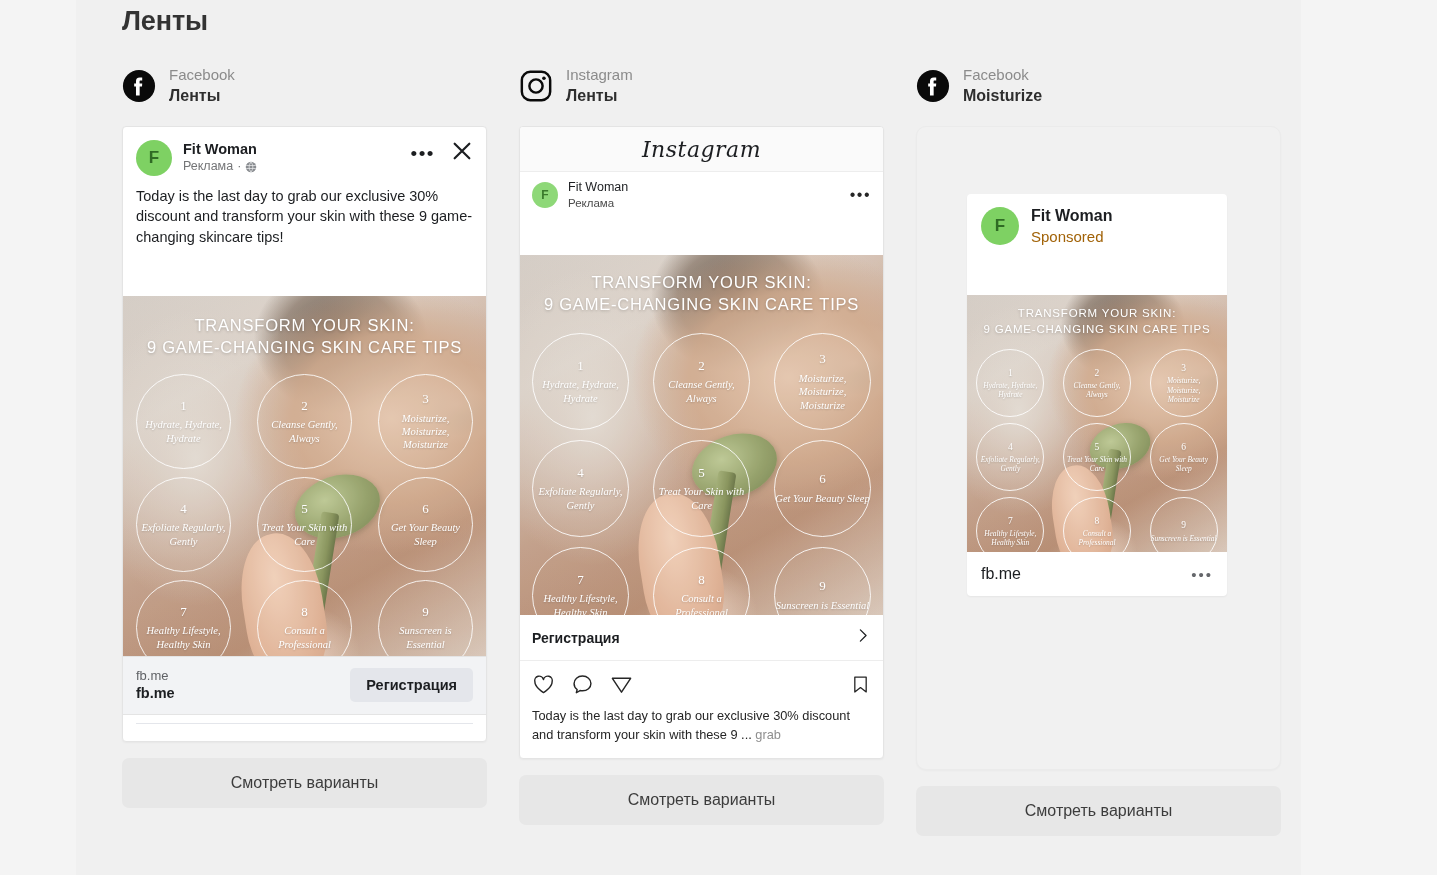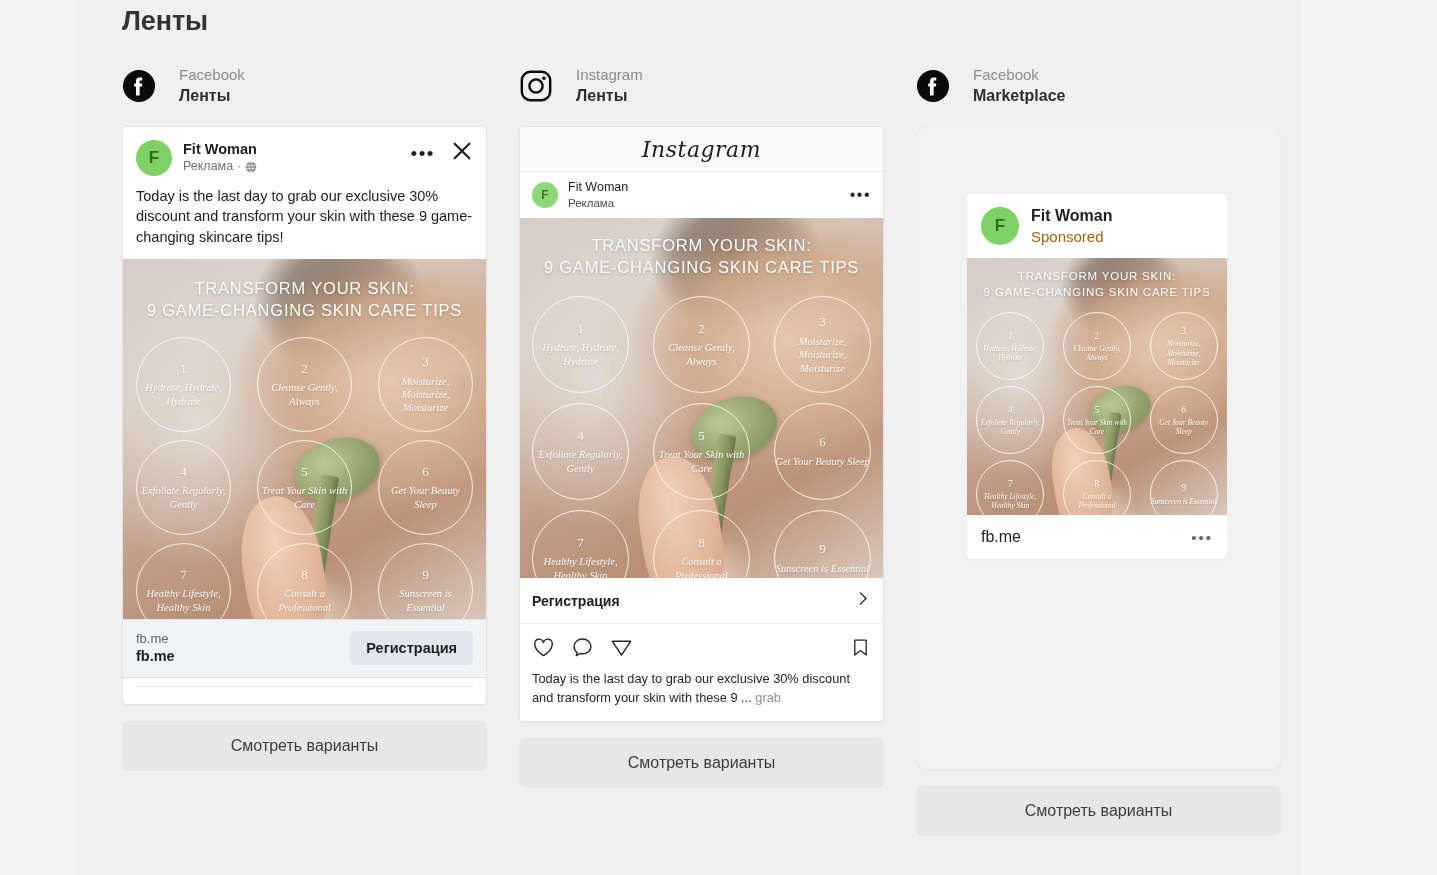--- a/index.html
+++ b/index.html
@@ -24,29 +24,29 @@
     letter-spacing:-0.1px;
   }
 
   .columns { position:absolute; left:46px; top:60px; width:1180px; }
   .col { position:absolute; top:0; width:365px; }
   .col-1 { left:0; }
   .col-2 { left:397px; }
   .col-3 { left:794px; }
 
   
-  .plat-head { display:flex; align-items:center; gap:23px; height:52px; }
+  .plat-head { display:flex; align-items:center; gap:13px; height:52px; }
   .plat-logo { width:34px; height:34px; flex:0 0 34px; }
   .plat-text { display:flex; flex-direction:column; justify-content:center; line-height:1.25; }
   .plat-sub   { font-size:15px; color:#8b8b8b; }
   .plat-name  { font-size:16px; font-weight:700; color:#2e2e2e; margin-top:1px; }
 
   
   .adimg { position:relative; width:100%; overflow:hidden;
-           background: linear-gradient(150deg,#cfc6bd 0%,#d9cec4 24%,#c59e86 52%,#b98a6d 74%,#e3d2c4 100%); }
+           background: linear-gradient(150deg,#cfc6bd 0%,#d9cec4 24%,#c59e86 52%,#b98a6d 74%,#e3d2c4 100%); margin-top: 37px; }
   .adimg .skin {
     position:absolute; inset:0;
     background:
       radial-gradient(ellipse 60% 52% at 74% 34%, rgba(228,196,170,0.95) 0%, rgba(206,164,132,0.85) 45%, rgba(196,146,112,0) 72%),
       radial-gradient(ellipse 30% 26% at 60% 12%, rgba(70,53,40,0.88) 0%, rgba(90,68,50,0.55) 55%, rgba(90,68,50,0) 80%),
       radial-gradient(ellipse 24% 16% at 92% 30%, rgba(250,246,242,0.85) 0%, rgba(250,246,242,0) 70%),
       radial-gradient(ellipse 16% 10% at 93% 33%, rgba(40,60,45,0.75) 0%, rgba(40,60,45,0) 60%),
       radial-gradient(ellipse 22% 20% at 50% 100%, rgba(238,210,192,0.9) 0%, rgba(238,210,192,0) 70%),
       radial-gradient(ellipse 40% 55% at 20% 45%, rgba(226,219,210,0.9) 0%, rgba(226,219,210,0) 75%),
       linear-gradient(180deg, rgba(255,255,255,0.06), rgba(120,85,60,0.12));
@@ -434,21 +434,21 @@
 
         <div class="plat-head">
           <span class="plat-logo">
             <svg viewBox="0 0 36 36" width="34" height="34">
               <circle cx="18" cy="18" r="17" fill="#0a0a0a"></circle>
               <path d="M21.2 18.6h-2.5V28h-3.9v-9.4h-1.9v-3.3h1.9v-2.2c0-2.6 1.1-4.1 4.1-4.1h2.5v3.3h-1.6c-1.1 0-1.2.4-1.2 1.2v1.8h2.8l-.2 3.3z" fill="#fff"></path>
             </svg>
           </span>
           <span class="plat-text">
             <span class="plat-sub">Facebook</span>
-            <span class="plat-name">Marketplace</span>
+            <span class="plat-name">Moisturize</span>
           </span>
         </div>
 
         <div class="mp-outer">
           <div class="mp-inner">
 
             <div class="mp-head">
               <div class="mp-avatar">F</div>
               <div class="mp-names">
                 <div class="mp-brand">Fit Woman</div>

